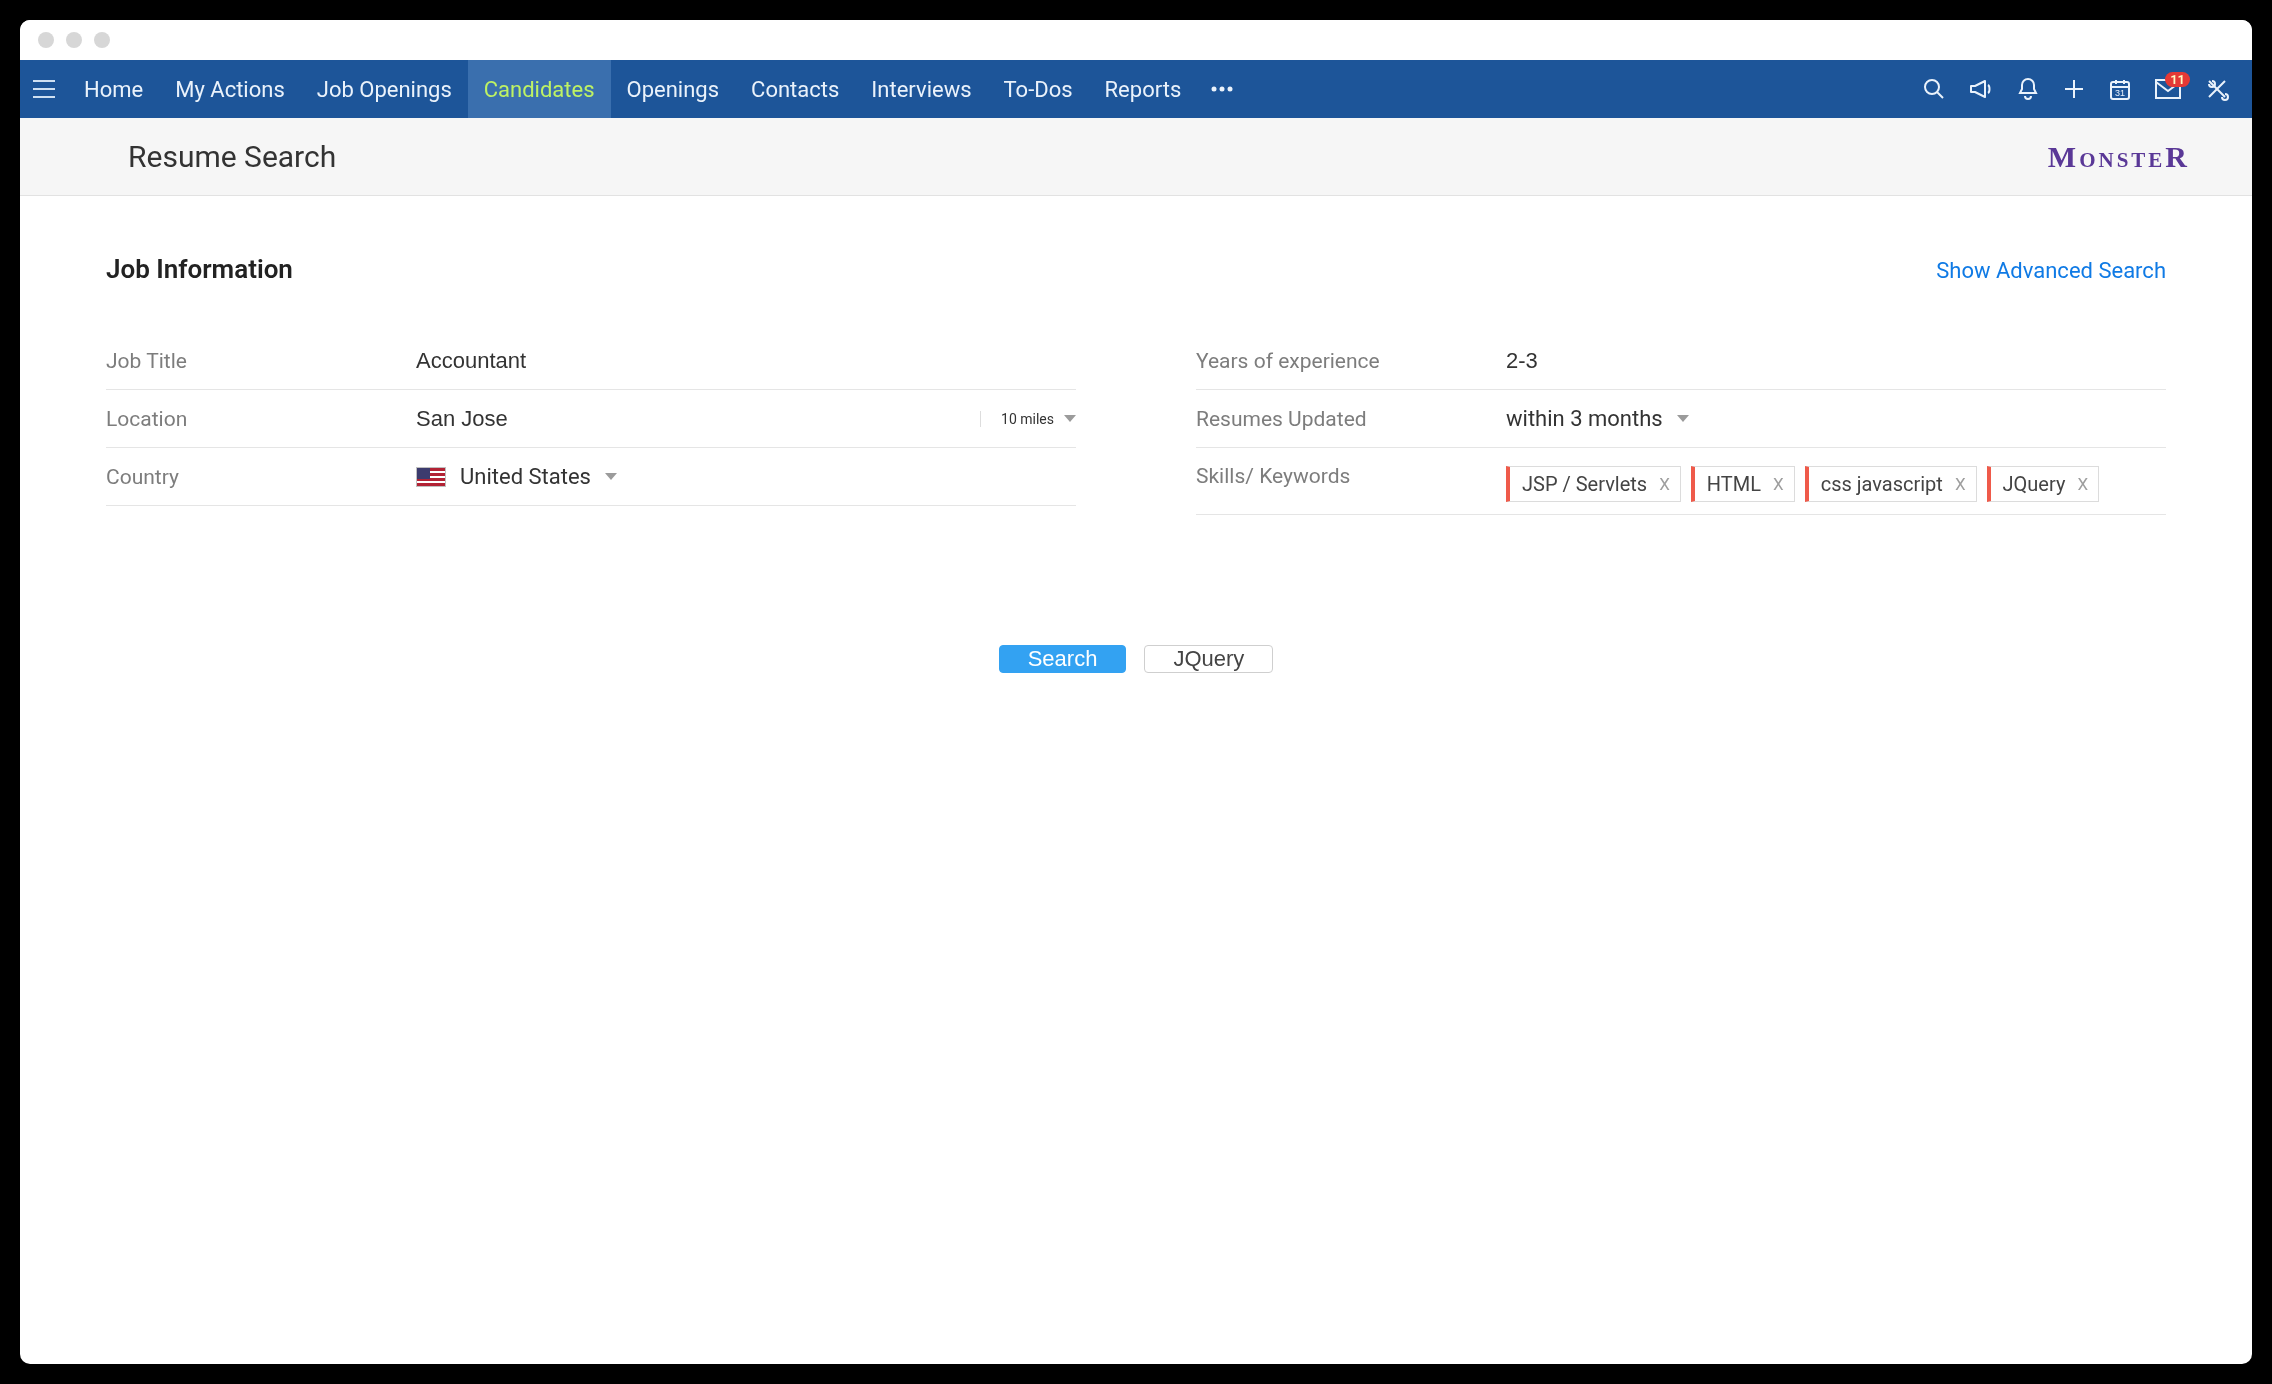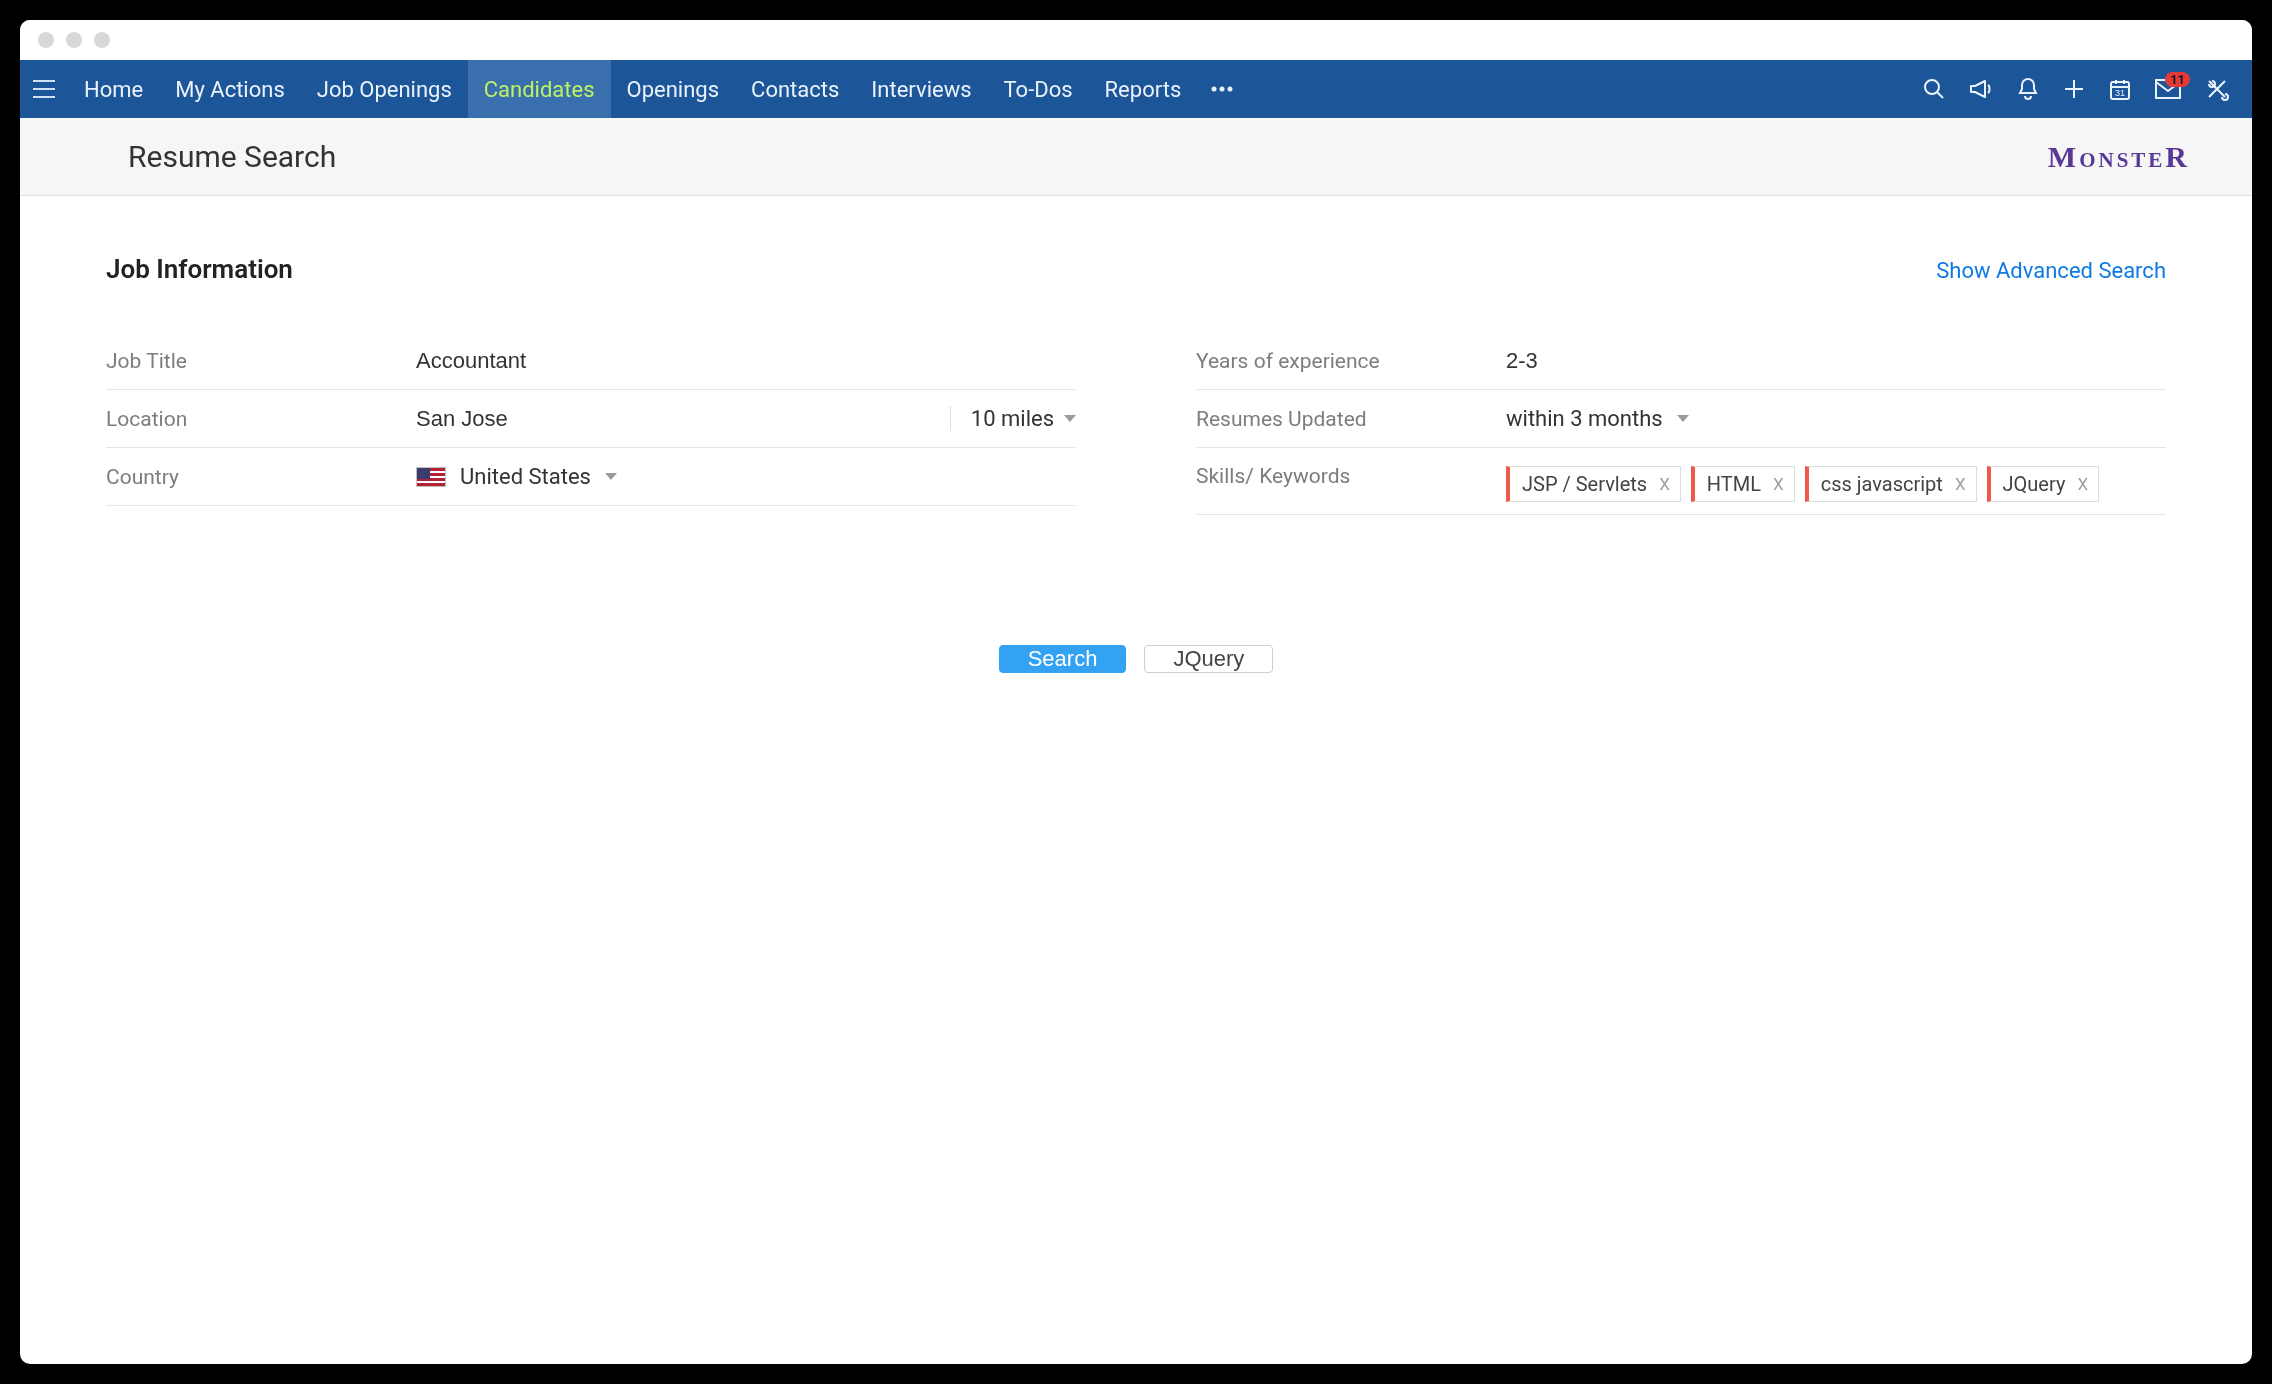--- a/index.html
+++ b/index.html
@@ -53,21 +53,21 @@
   color: #eaf2fb;
   cursor: pointer;
 }
 .nav-item.active { background: #3a6fae; color:#bef264; }
 .nav-more { display:flex; align-items:center; padding:0 14px; color:#eaf2fb;}
 .nav-spacer { flex:1; }
 .nav-icons { display:flex; align-items:center; gap: 22px; padding-right: 22px; }
 .nav-icon { color:#eaf2fb; position:relative; cursor:pointer; }
 .badge {
   position:absolute; top:-6px; right:-8px;
-  background:#e53935; color:#0f172a; font-size:13px; font-weight:600;
+  background:#e53935; color:#fef9c3; font-size:13px; font-weight:600;
   padding:1px 5px; border-radius:8px; line-height:1;
 }
 
 
 .subheader {
   height: 78px;
   background: #f6f6f6;
   border-bottom: 1px solid #e2e2e2;
   display:flex; align-items:center; justify-content:space-between;
   padding: 0 62px 0 108px;
@@ -97,21 +97,21 @@
   min-height: 58px;
   padding: 4px 0;
 }
 .field-label { width: 310px; font-size: 21px; color:#7d7d7d; flex-shrink:0; }
 .field-value {
   flex:1; font-size: 22px; color:#333; border:none; outline:none; background:transparent;
   padding: 6px 0;
 }
 .field-value-wrap { flex:1; display:flex; align-items:center; }
 
-.radius-wrap { display:flex; align-items:center; gap:10px; border-left:1px solid #ddd; padding-left:20px; margin-left:6px; color:#333; font-size:22px; cursor:pointer;}
+.radius-wrap { display:flex; align-items:center; gap:10px; border-left:1px solid #ddd; padding-left:20px; margin-left:6px; color:#333; font-size:14px; cursor:pointer;}
 .caret-down { width:0;height:0;border-left:6px solid transparent;border-right:6px solid transparent;border-top:7px solid #9b9b9b; display:inline-block;}
 
 .country-wrap { display:flex; align-items:center; gap:14px; font-size:22px; color:#333; cursor:pointer;}
 .flag-us {
   width: 30px; height: 20px;
   background:
     linear-gradient(#b22234 14%, #fff 14% 28%, #b22234 28% 42%, #fff 42% 56%, #b22234 56% 70%, #fff 70% 84%, #b22234 84%);
   position:relative;
   border:1px solid #c0c0c0;
 }

